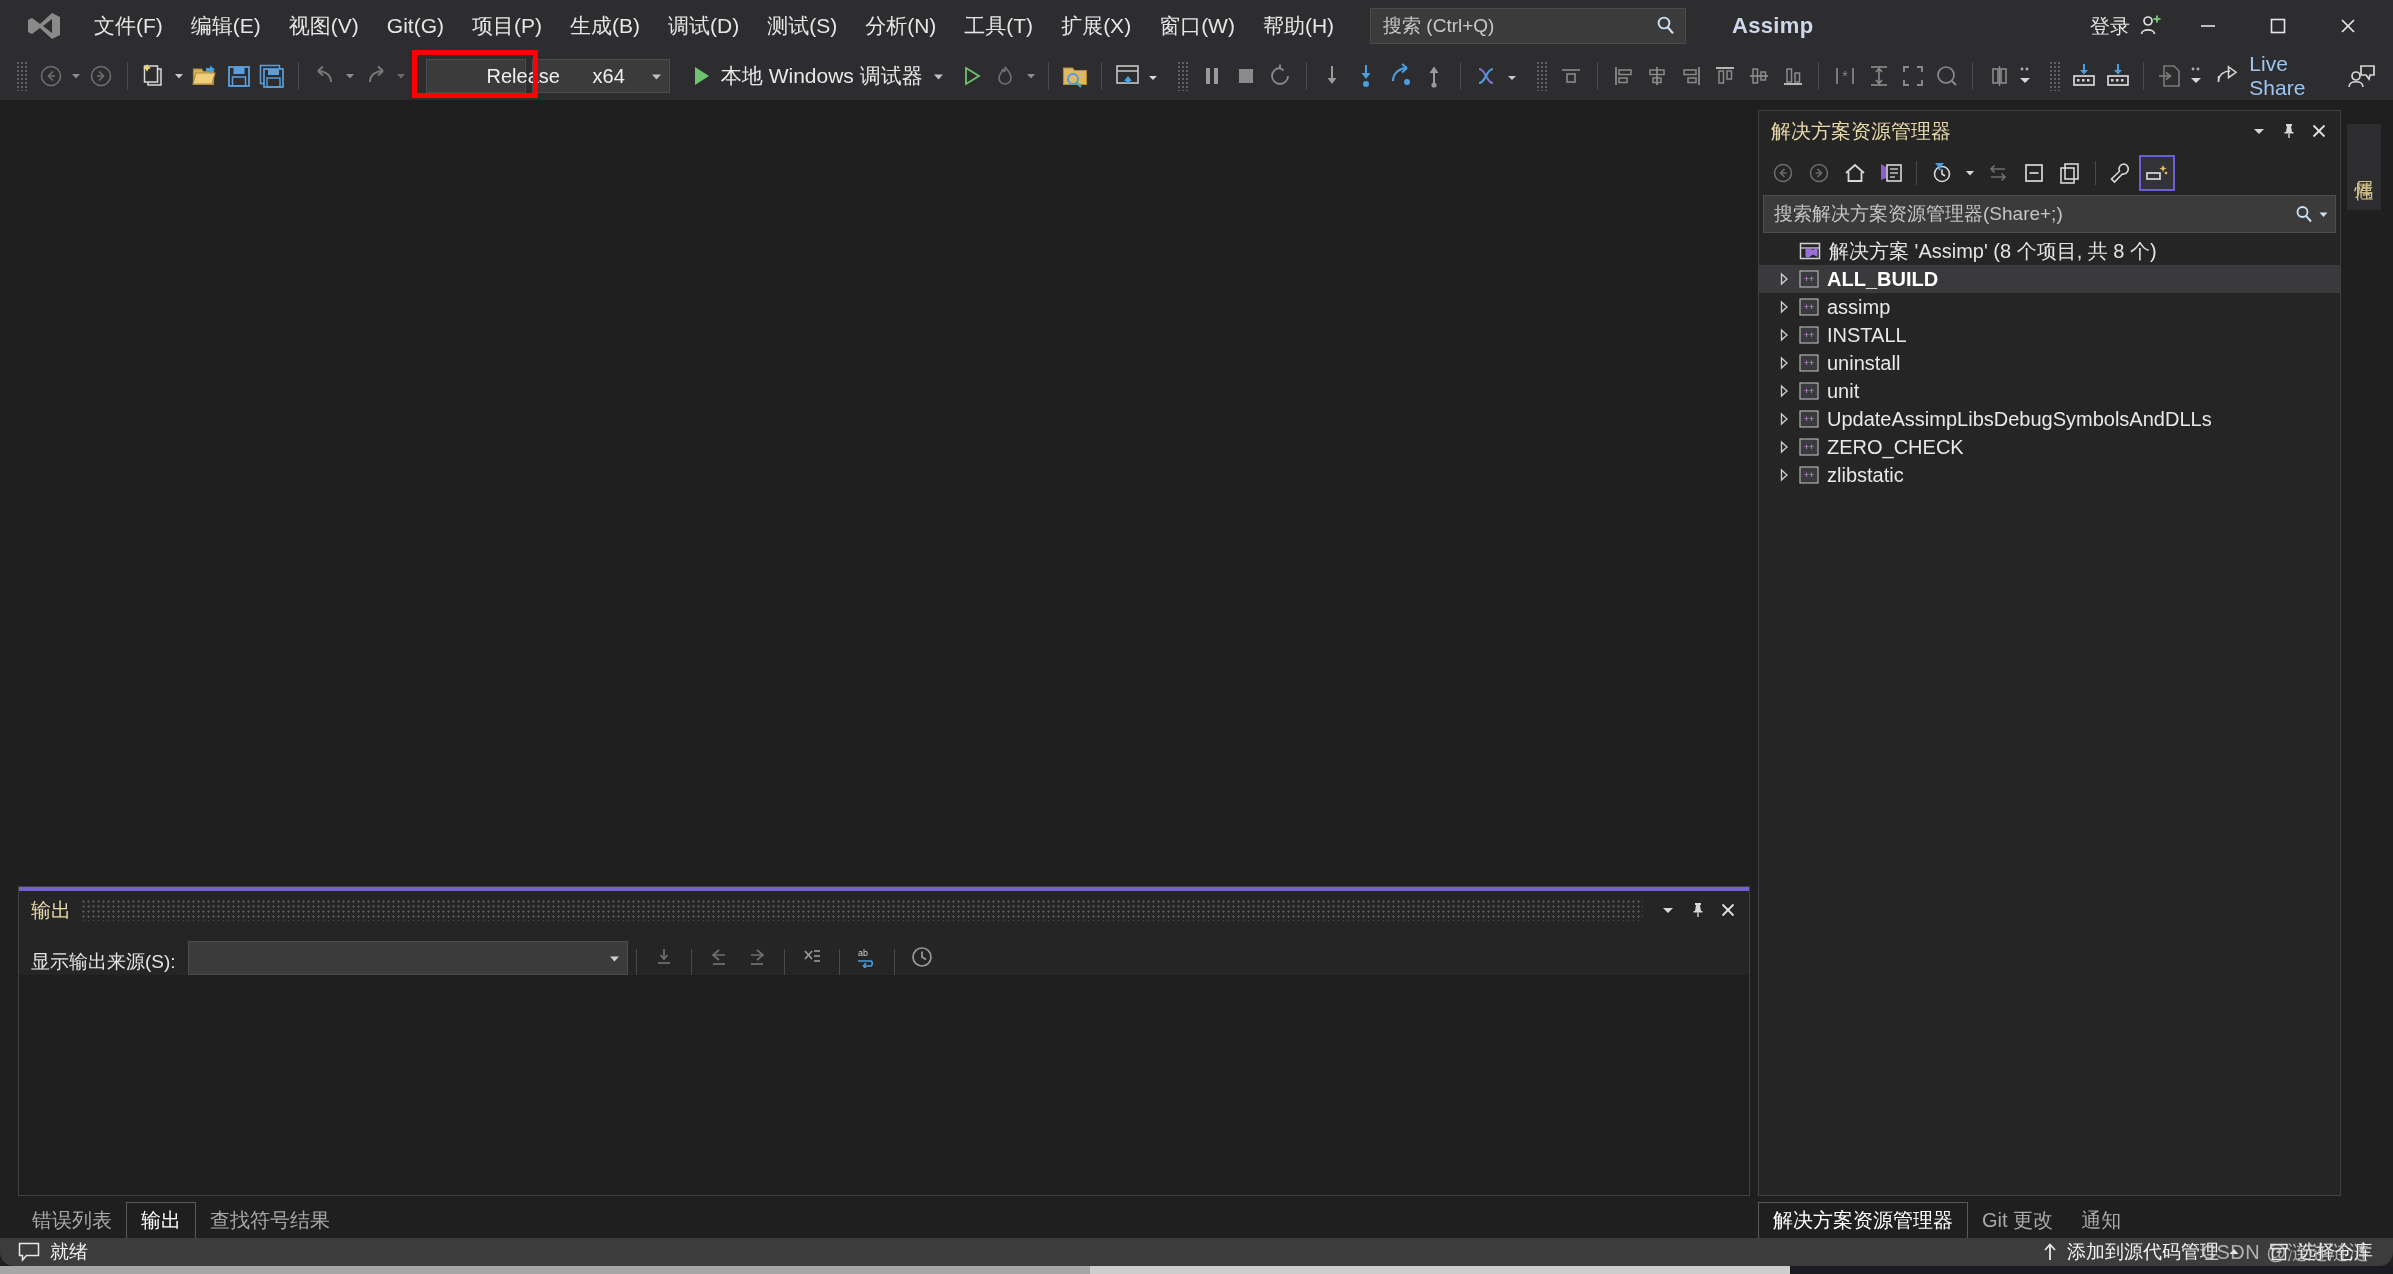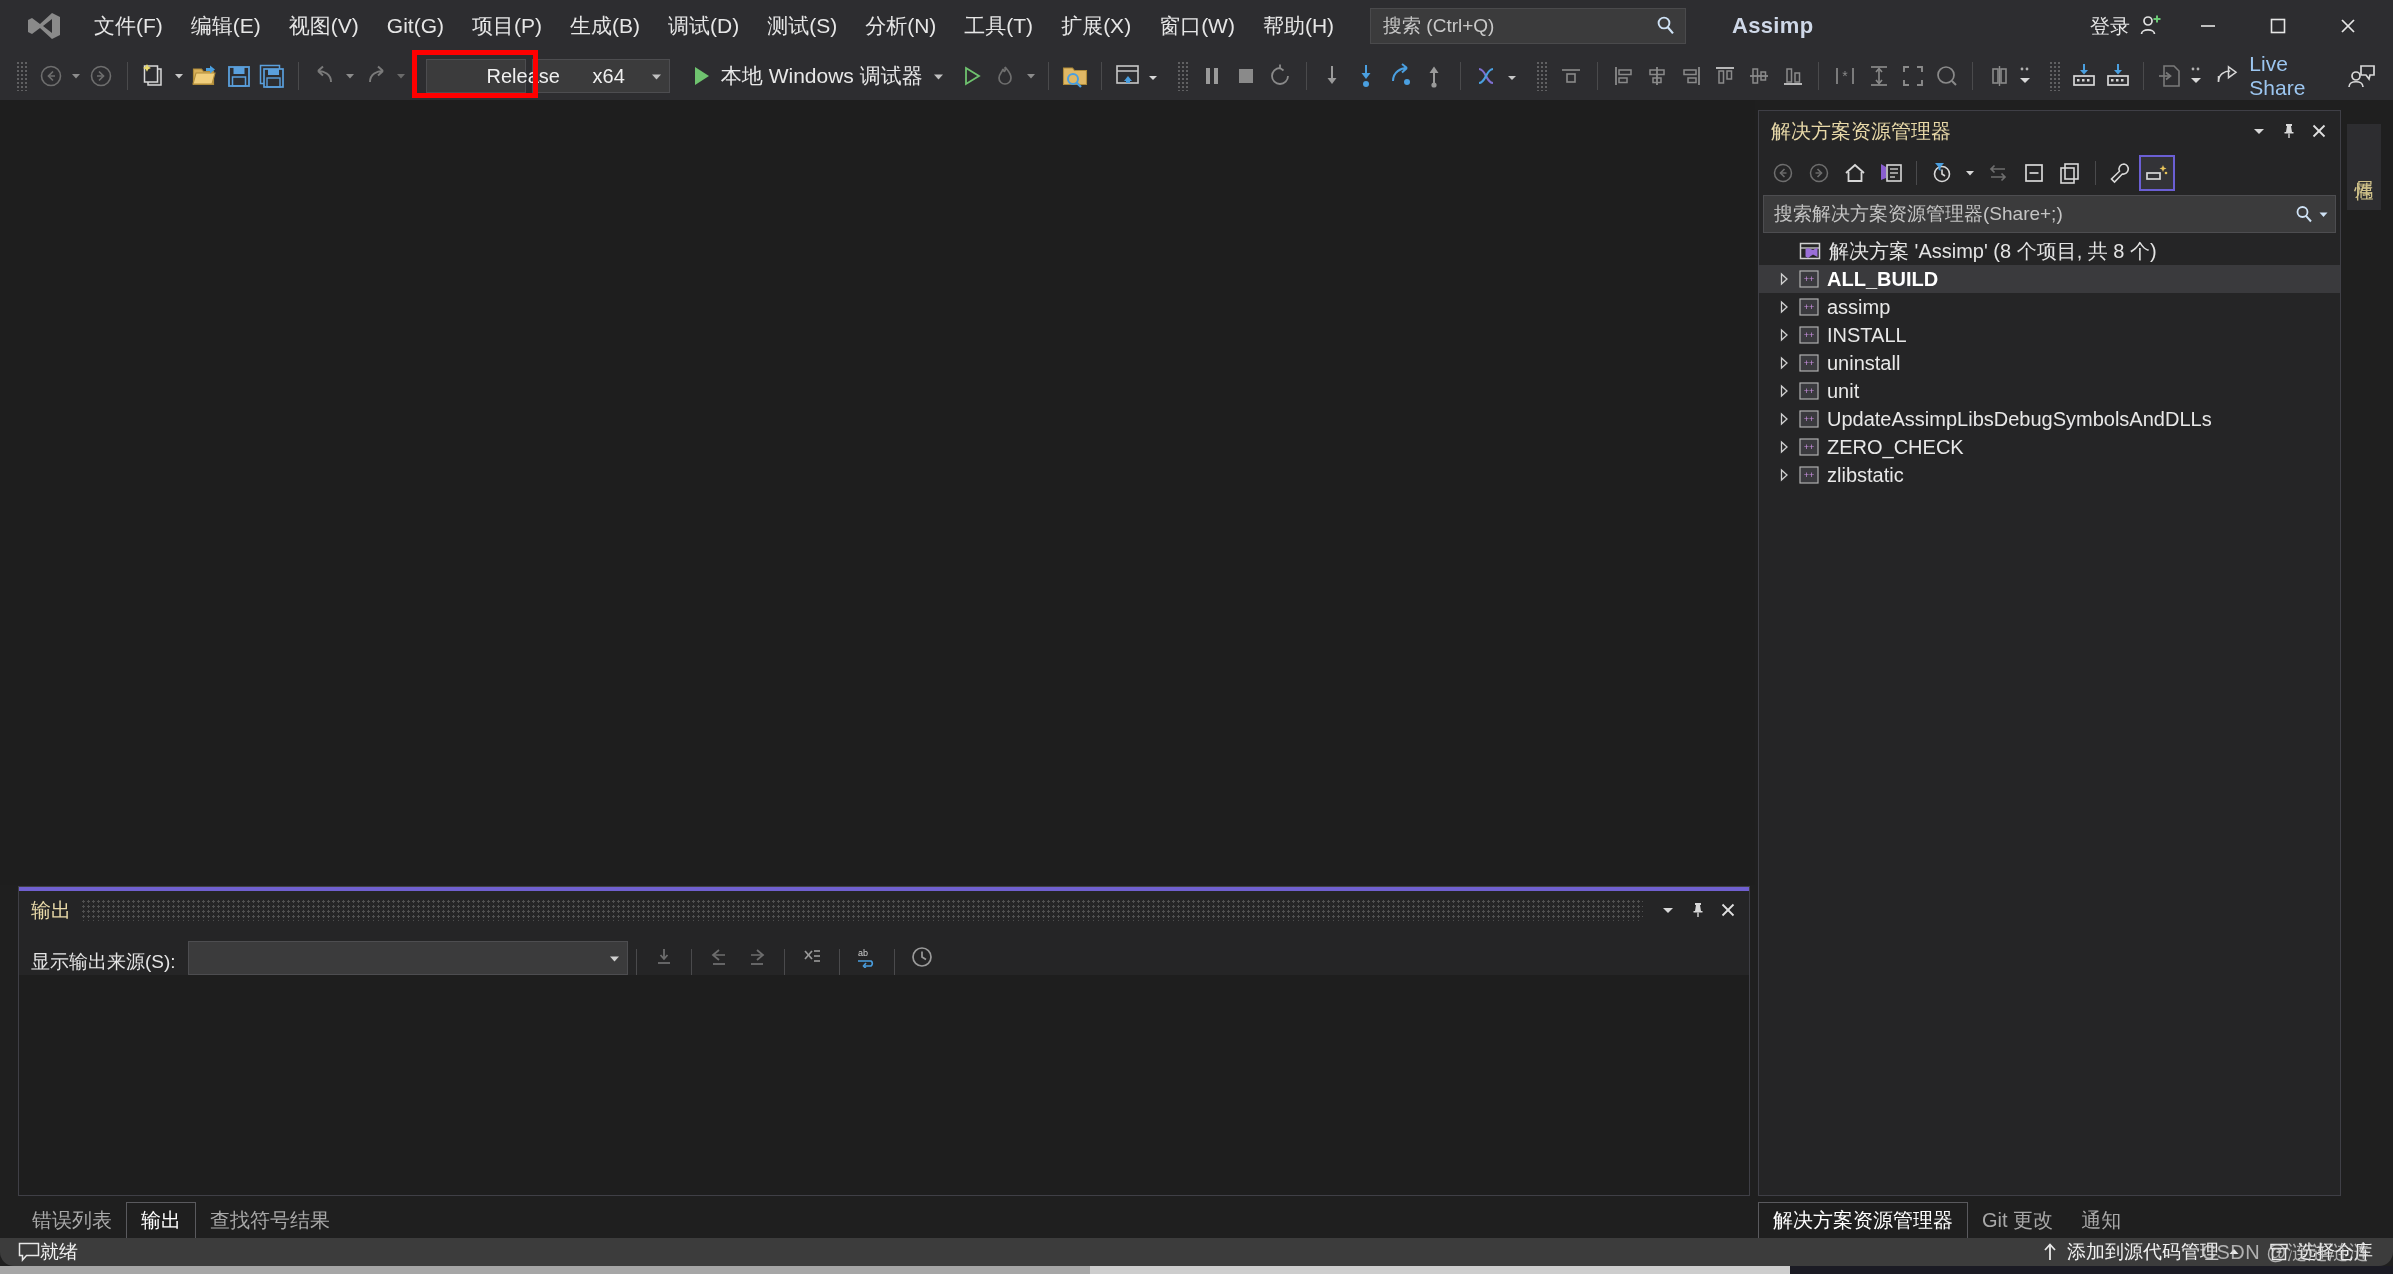--- a/index.html
+++ b/index.html
@@ -149,21 +149,21 @@
     position:absolute; left:1758px; top:1196px; height:42px;
     display:flex; align-items:flex-end;
   }
 
   
   .statusbar {
     position:absolute; left:0; top:1238px; width:2393px; height:28px;
     background:#3c3c3c; display:flex; align-items:center;
     border-radius:0 0 14px 14px;
   }
-  .sb-left { display:flex; align-items:center; padding-left:18px; }
+  .sb-left { display:flex; align-items:center; gap:10px; padding-left:18px; }
   .sb-left .txt { color:#f0f0f0; font-size:19px; }
   .sb-right { margin-left:auto; display:flex; align-items:center; padding-right:20px; gap:28px; }
   .sb-item { display:flex; align-items:center; gap:8px; color:#f0f0f0; font-size:19px; cursor:default; white-space:nowrap; }
   .watermark {
     position:absolute; right:24px; top:1238px; height:28px;
     display:flex; align-items:center; color:#d8d8d8; font-size:20px;
     opacity:.75; pointer-events:none; letter-spacing:.5px;
   }
 
   

